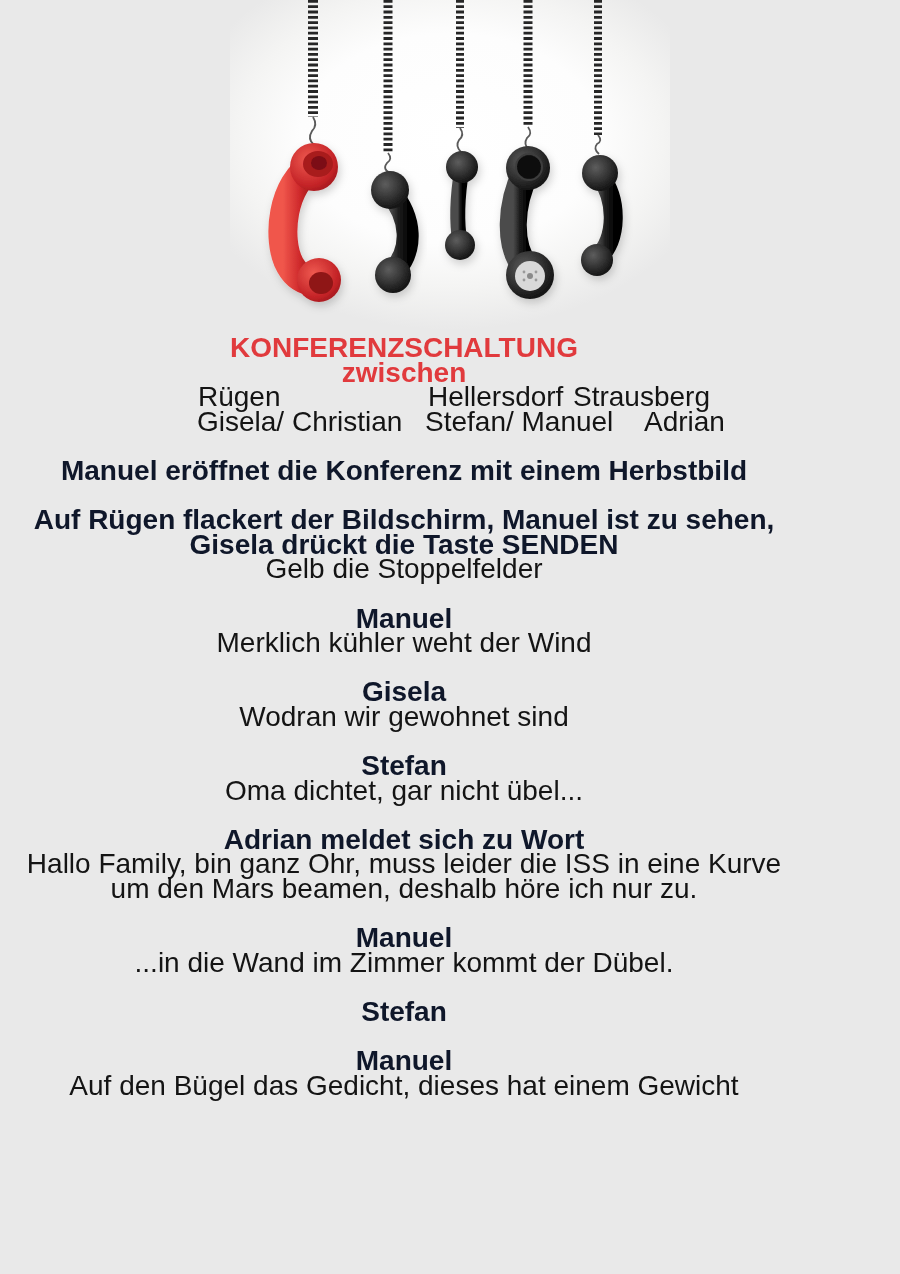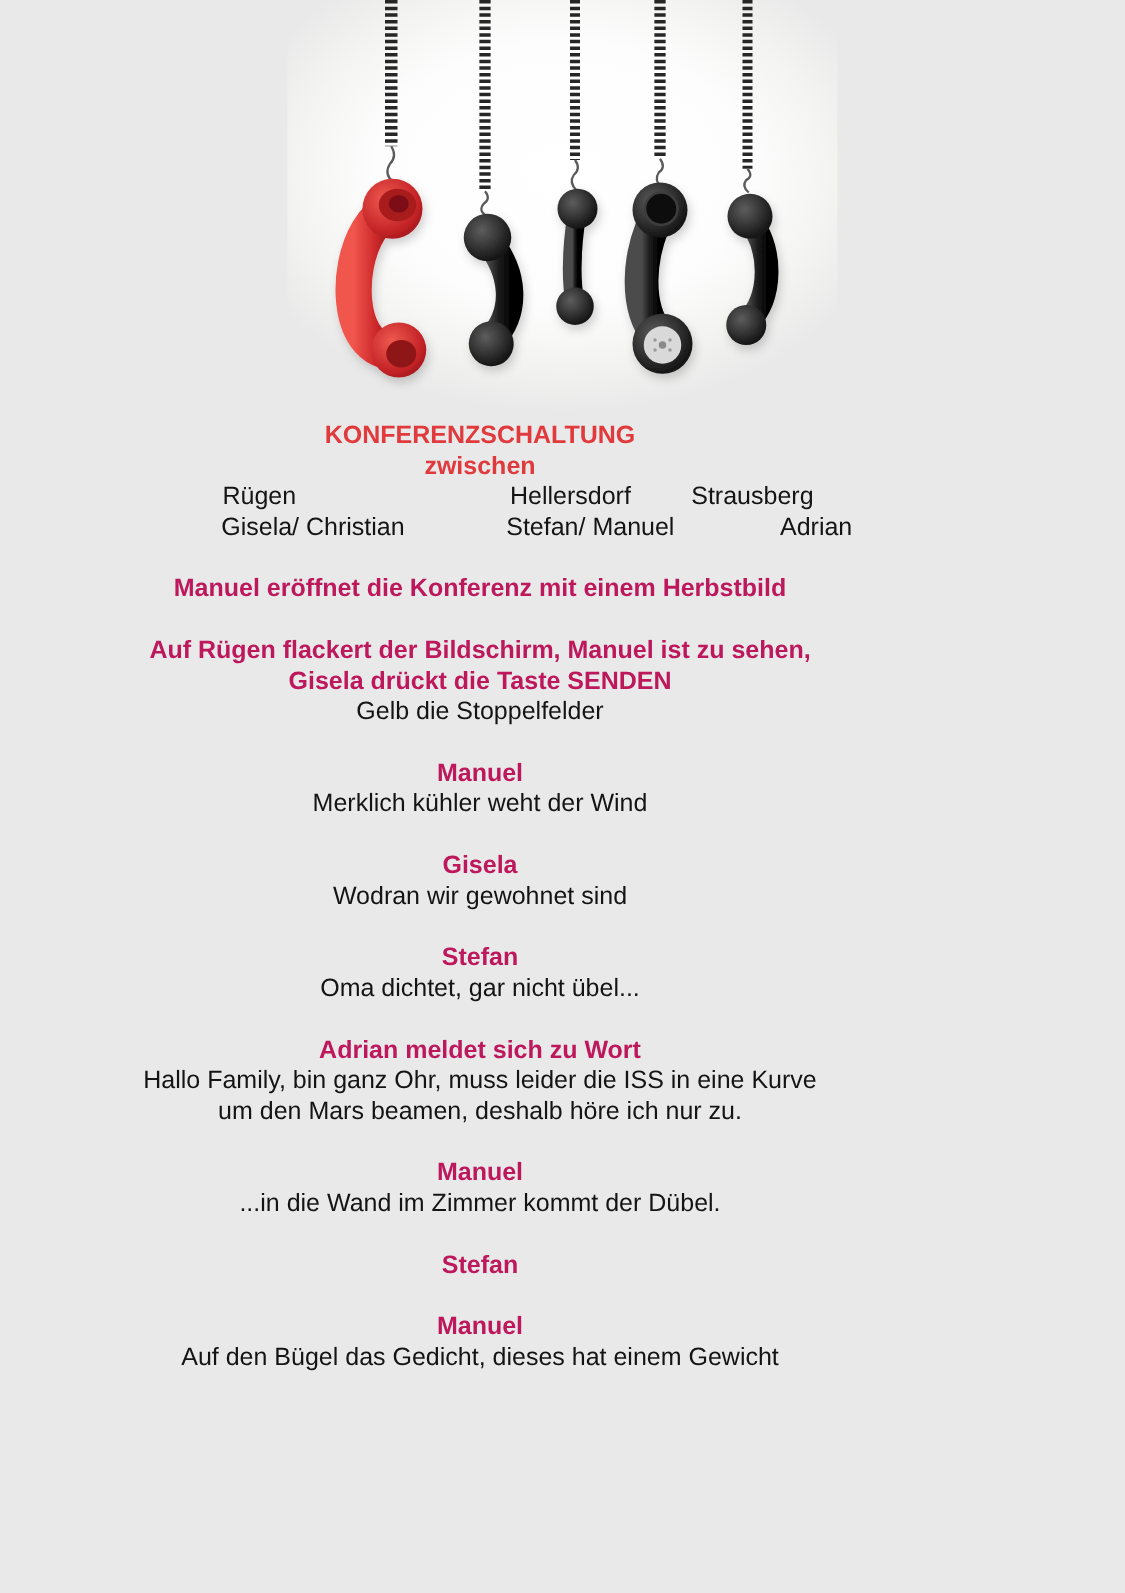--- a/index.html
+++ b/index.html
@@ -16,28 +16,29 @@
   .photo{
     position:absolute;left:230px;top:0;width:440px;height:330px;
     background:radial-gradient(ellipse 62% 58% at 50% 42%,
       #ffffff 0%, #fdfdfd 55%, #f4f4f3 78%, rgba(244,244,243,0) 100%);
   }
   .photo svg{display:block;width:440px;height:330px;}
 
   
   .doc{
     position:absolute;left:0;top:336px;width:768px;
-    font-size:20px;line-height:24.6px;text-align:center;
+    font-size:28px;line-height:24.6px;text-align:center;
     color:#141414;
+    padding-left:20px;
   }
   .title-line{font-weight:bold;color:#e13a3d;}
   .names-row{position:relative;height:24.6px;text-align:center;}
   .names-row span{position:absolute;top:0;white-space:nowrap;}
   .section{margin-top:24.6px;}
-  .speaker{font-weight:bold;color:#be185d;}
+  .speaker{font-weight:bold;color:#0f172a;}
   .verse{color:#141414;}
 </style>
 </head>
 <body>
 
 <div class="page">
 
   <div class="photo">
     <svg viewBox="0 0 440 330">
       <defs>

